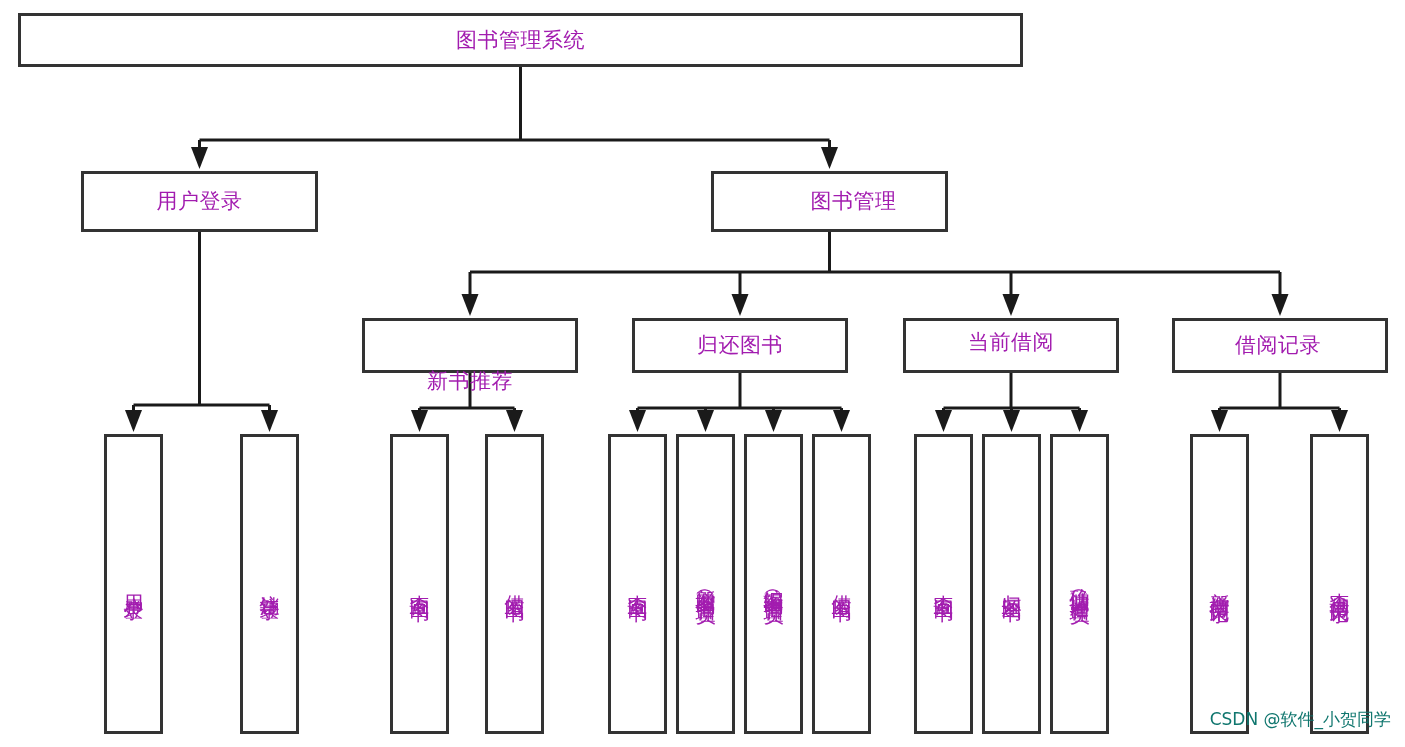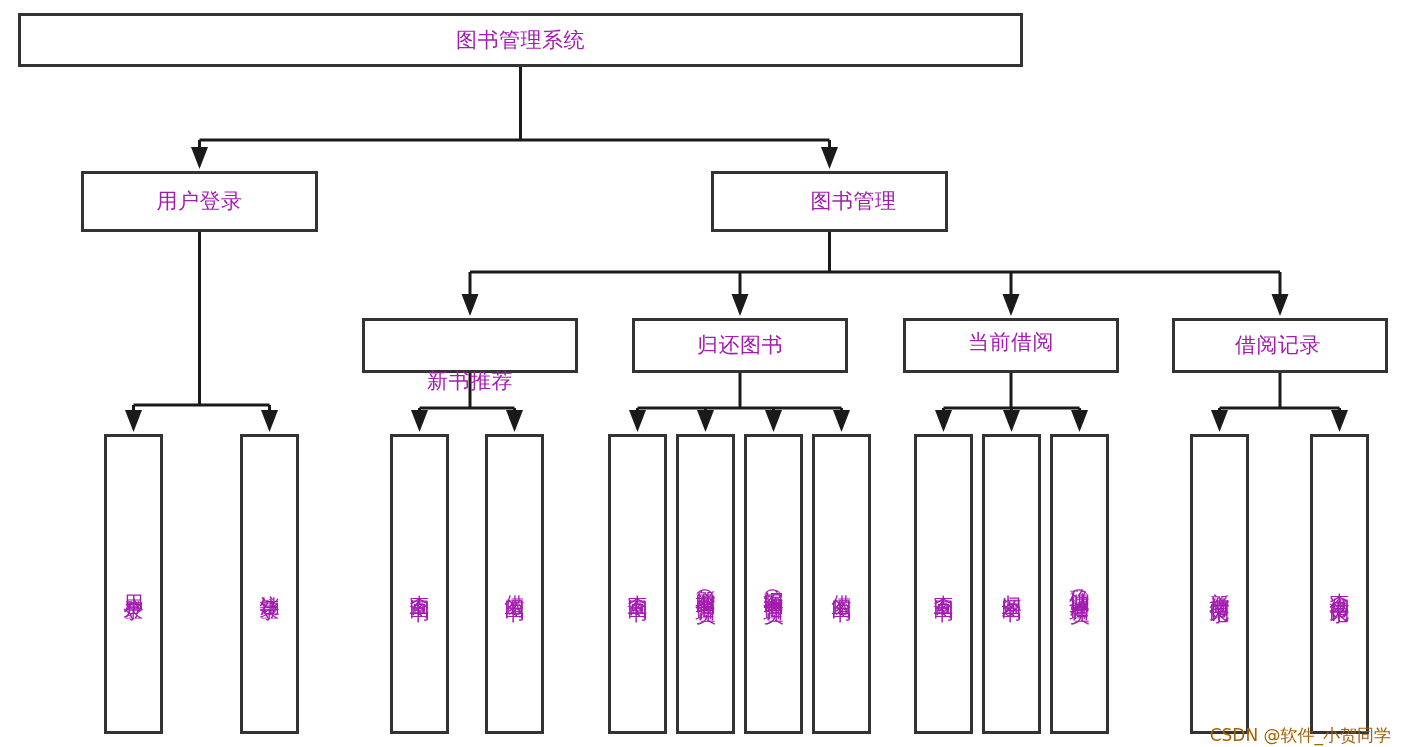--- a/index.html
+++ b/index.html
@@ -58,22 +58,22 @@
   }
   .node-label.vertical {
     writing-mode: vertical-rl;
     text-orientation: upright;
     letter-spacing: 2.5px;
     font-size: 20px;
   }
   .watermark {
     position: absolute;
     right: 14px;
-    bottom: 0;
-    color: #a16207;
+    bottom: 16px;
+    color: #0f766e;
     font-size: 17px;
     font-family: "DejaVu Sans", "Liberation Sans", sans-serif;
     white-space: nowrap;
     pointer-events: none;
   }
 </style>
 </head>
 <body>
 
 <div id="diagram-root">

